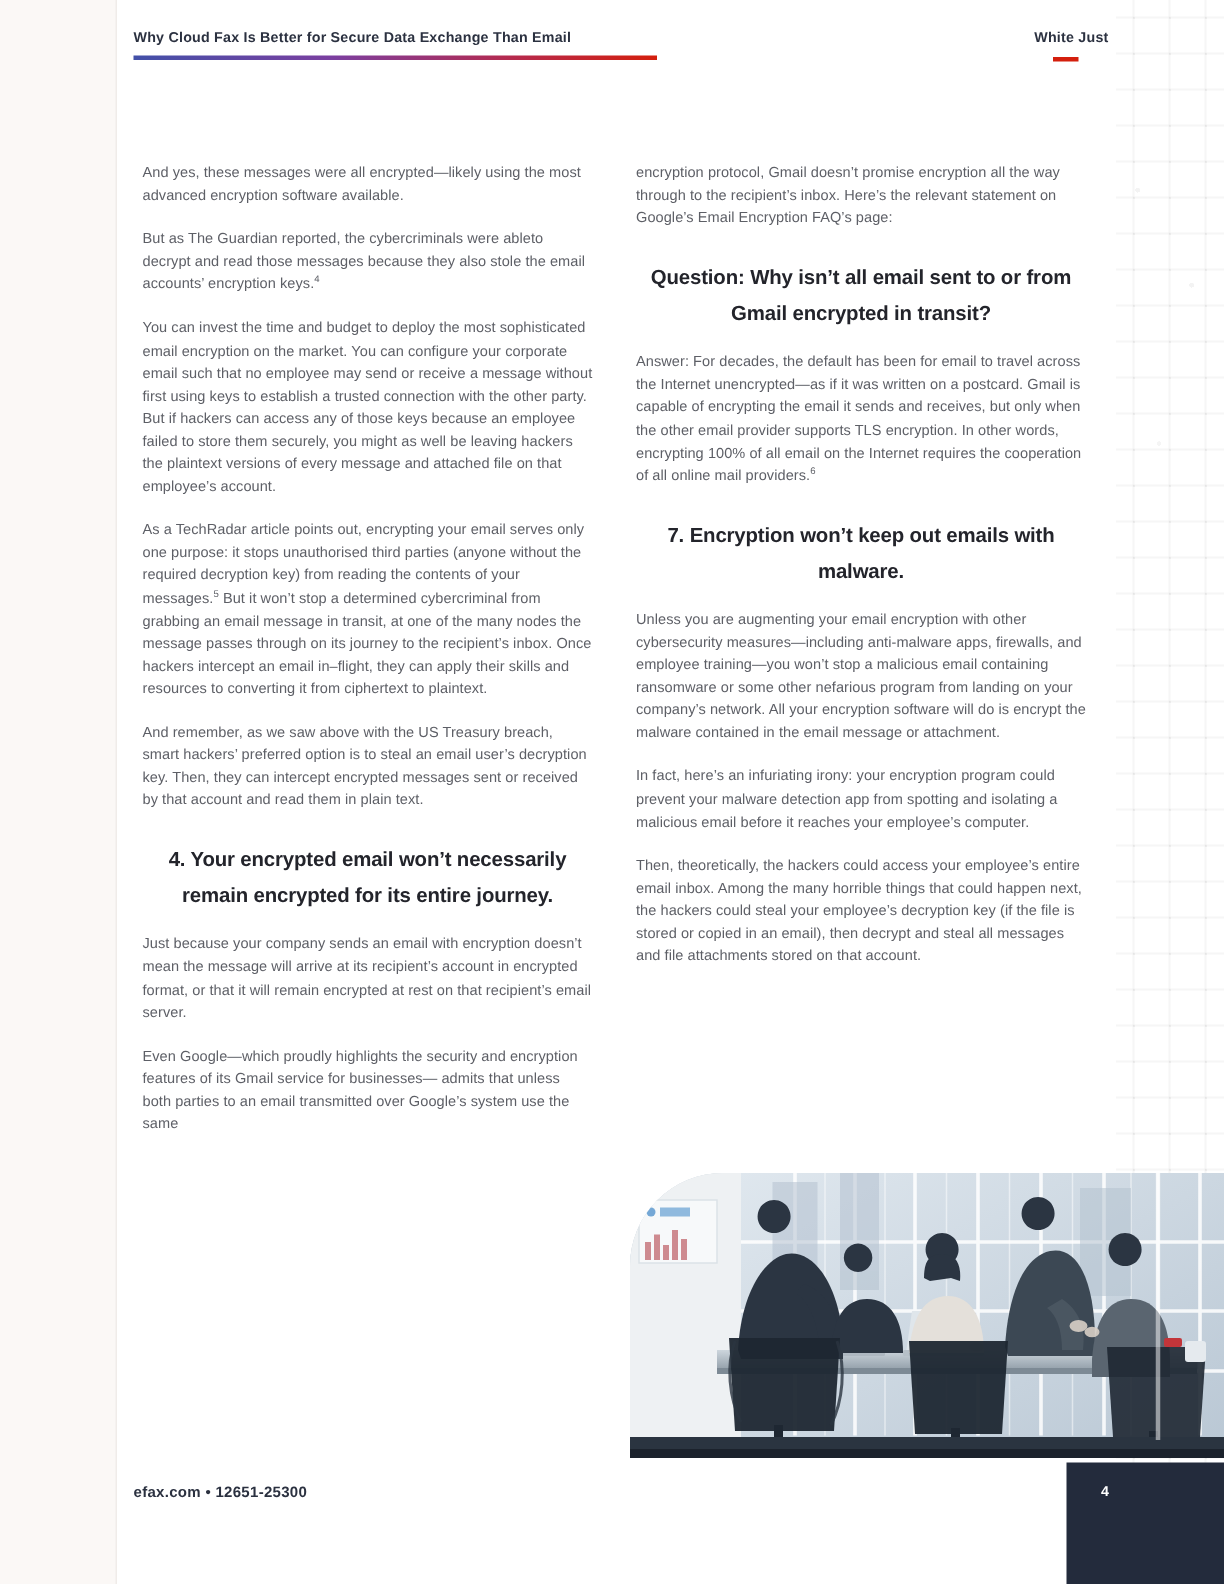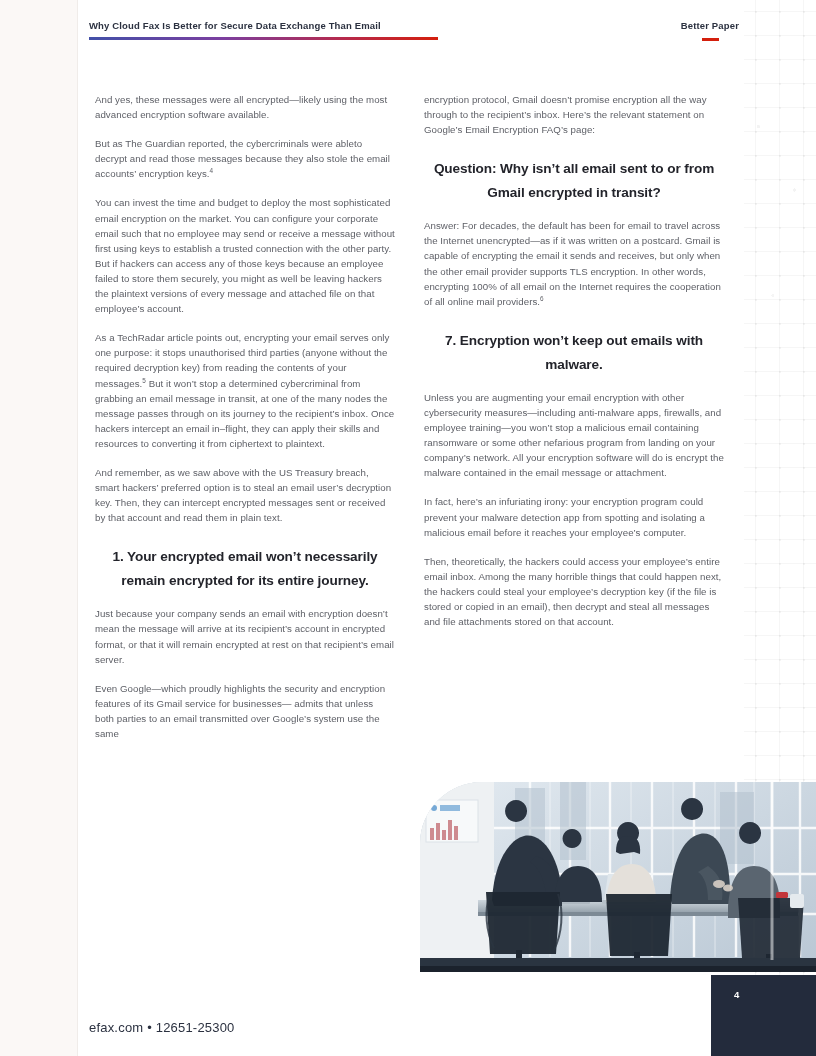--- a/index.html
+++ b/index.html
@@ -95,21 +95,21 @@
   .header-kicker-rule {
     position: absolute;
     right: 20px; top: 18px;
     width: 17px; height: 3px;
     background: #d41f0d;
   }
 
   
   .col {
     position: absolute;
-    top: 92px;
+    top: 108px;
     width: 300px;
   }
   .col-left  { left: 95px; }
   .col-right { left: 424px; }
 
   p.body {
     font-size: 9.7px;
     line-height: 15.1px;
     color: #5d5f66;
     margin: 0 0 14px 0;
@@ -137,23 +137,23 @@
     width: 396px; height: 190px;
     border-top-left-radius: 62px;
     overflow: hidden;
     background: #b9c4cd;
   }
   .photo svg { display: block; width: 100%; height: 100%; }
 
   
   .footer-note {
     position: absolute;
-    left: 89px; top: 1020px;
-    font-size: 13px;
-    font-weight: normal;
+    left: 89px; top: 990px;
+    font-size: 10px;
+    font-weight: bold;
     letter-spacing: 0.2px;
     color: #2b3140;
     white-space: nowrap;
   }
   .page-badge {
     position: absolute;
     left: 711px; top: 975px;
     width: 105px; height: 81px;
     background: #232b3c;
   }
@@ -169,31 +169,31 @@
 <body>
 
 <div id="page">
 
   <div class="margin-strip"></div>
   <div class="pattern-band"></div>
 
   <div class="header">
     <div class="header-title">Why Cloud Fax Is Better for Secure Data Exchange Than Email</div>
     <div class="header-rule"></div>
-    <div class="header-kicker">Better Paper</div>
+    <div class="header-kicker">White Just</div>
     <div class="header-kicker-rule"></div>
   </div>
 
   <div class="col col-left" id="col-left">
       <p class="body">And yes, these messages were all encrypted—likely using the most advanced encryption software available.</p>
       <p class="body">But as The Guardian reported, the cybercriminals were ableto decrypt and read those messages because they also stole the email accounts’ encryption keys.<sup>4</sup></p>
       <p class="body">You can invest the time and budget to deploy the most sophisticated email encryption on the market. You can configure your corporate email such that no employee may send or receive a message without first using keys to establish a trusted connection with the other party. But if hackers can access any of those keys because an employee failed to store them securely, you might as well be leaving hackers the plaintext versions of every message and attached file on that employee’s account.</p>
       <p class="body">As a TechRadar article points out, encrypting your email serves only one purpose: it stops unauthorised third parties (anyone without the required decryption key) from reading the contents of your messages.<sup>5</sup> But it won’t stop a determined cybercriminal from grabbing an email message in transit, at one of the many nodes the message passes through on its journey to the recipient’s inbox. Once hackers intercept an email in–flight, they can apply their skills and resources to converting it from ciphertext to plaintext.</p>
       <p class="body">And remember, as we saw above with the US Treasury breach, smart hackers’ preferred option is to steal an email user’s decryption key. Then, they can intercept encrypted messages sent or received by that account and read them in plain text.</p>
-      <h2 class="section">1. Your encrypted email won’t necessarily remain encrypted for its entire journey.</h2>
+      <h2 class="section">4. Your encrypted email won’t necessarily remain encrypted for its entire journey.</h2>
       <p class="body">Just because your company sends an email with encryption doesn’t mean the message will arrive at its recipient’s account in encrypted format, or that it will remain encrypted at rest on that recipient’s email server.</p>
       <p class="body">Even Google—which proudly highlights the security and encryption features of its Gmail service for businesses— admits that unless both parties to an email transmitted over Google’s system use the same</p>
     </div>
 
   <div class="col col-right" id="col-right">
       <p class="body">encryption protocol, Gmail doesn’t promise encryption all the way through to the recipient’s inbox. Here’s the relevant statement on Google’s Email Encryption FAQ’s page:</p>
       <h2 class="section">Question: Why isn’t all email sent to or from Gmail encrypted in transit?</h2>
       <p class="body">Answer: For decades, the default has been for email to travel across the Internet unencrypted—as if it was written on a postcard. Gmail is capable of encrypting the email it sends and receives, but only when the other email provider supports TLS encryption. In other words, encrypting 100% of all email on the Internet requires the cooperation of all online mail providers.<sup>6</sup></p>
       <h2 class="section">7. Encryption won’t keep out emails with malware.</h2>
       <p class="body">Unless you are augmenting your email encryption with other cybersecurity measures—including anti-malware apps, firewalls, and employee training—you won’t stop a malicious email containing ransomware or some other nefarious program from landing on your company’s network. All your encryption software will do is encrypt the malware contained in the email message or attachment.</p>

